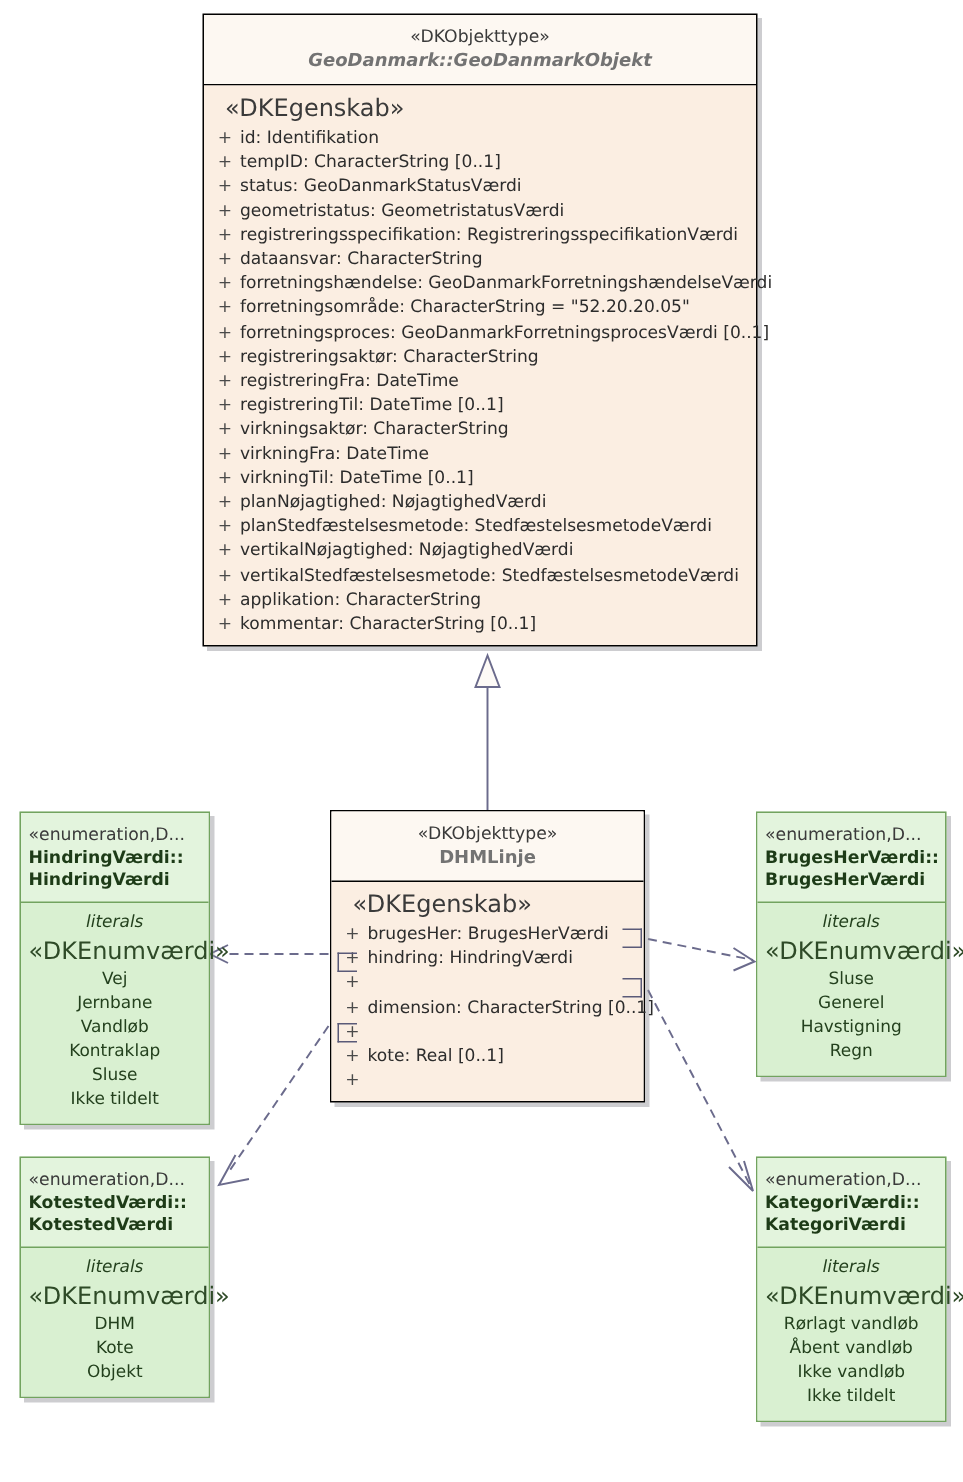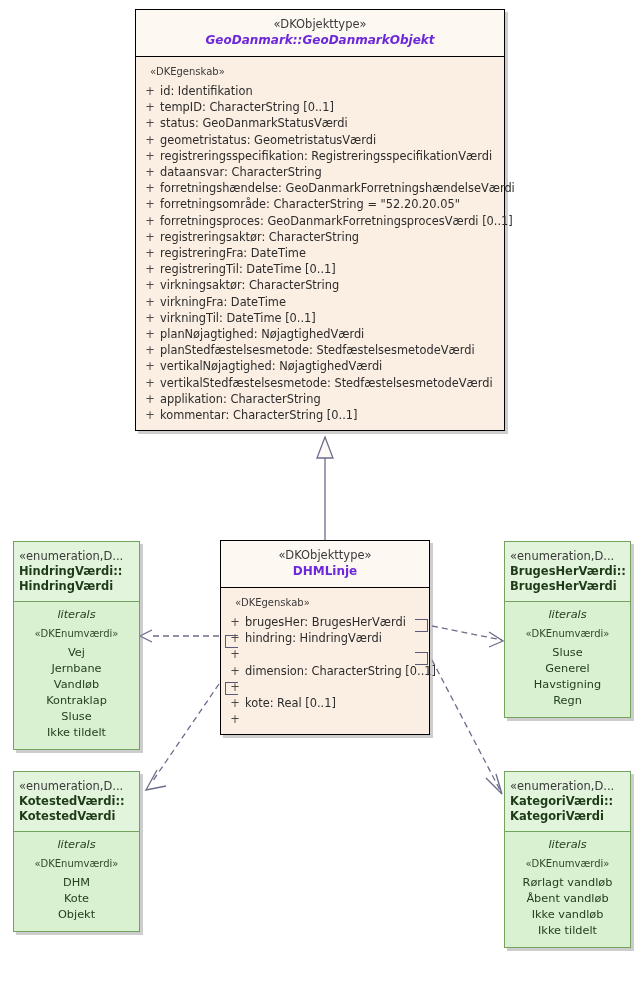--- a/index.html
+++ b/index.html
@@ -31,25 +31,25 @@
 
   .enum{ border:1.1px solid #72a35f; background:#e3f4dd; }
   .enum .hdr{
     background:#e3f4dd;
     padding:7px 5px 7px 5px;
     border-bottom:1.1px solid #72a35f;
   }
   .enum .body{ background:#d9f0d1; padding:5px 5px 8px 5px; }
 
   .stereo{ font-size:11.5px; color:#3a3a3a; line-height:15px; }
-  .clsname{ font-size:12px; font-weight:bold; color:#6d28d9; line-height:16px; }
+  .clsname{ font-size:12px; font-weight:bold; color:#737373; line-height:16px; }
   .clsname.ital{ font-style:italic; }
   .enumname{ font-size:11.5px; font-weight:bold; color:#1d3b17; line-height:15px; }
 
-  .grpstereo{ font-size:10px; color:#3a3a3a; padding:1px 0 3px 10px; line-height:16px; }
+  .grpstereo{ font-size:16px; color:#3a3a3a; padding:1px 0 3px 10px; line-height:16px; }
   .enum .grpstereo{ text-align:center; padding-left:0; color:#2e4a27; }
 
   .attr{
     font-size:11.4px; color:#2c2c2c; line-height:16.2px;
     white-space:nowrap; display:flex;
   }
   .attr .vis{ width:20px; text-align:center; flex:0 0 20px; color:#4a4a4a; }
   .attr .txt{ flex:1 1 auto; }
 
   .lit{ font-size:11.3px; color:#23401d; line-height:16px; text-align:center; }

